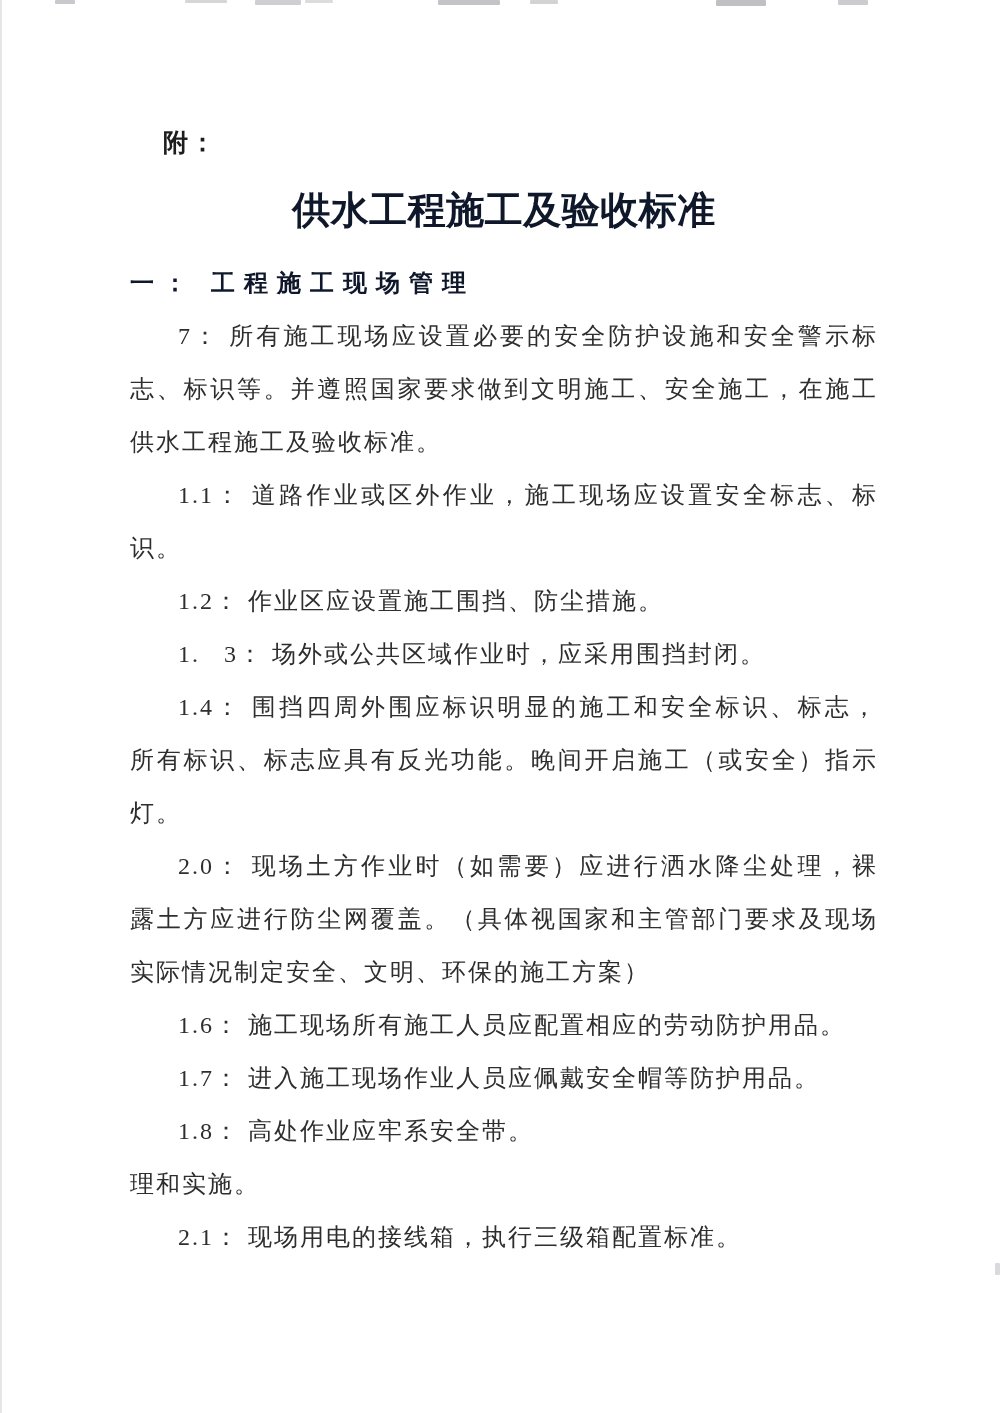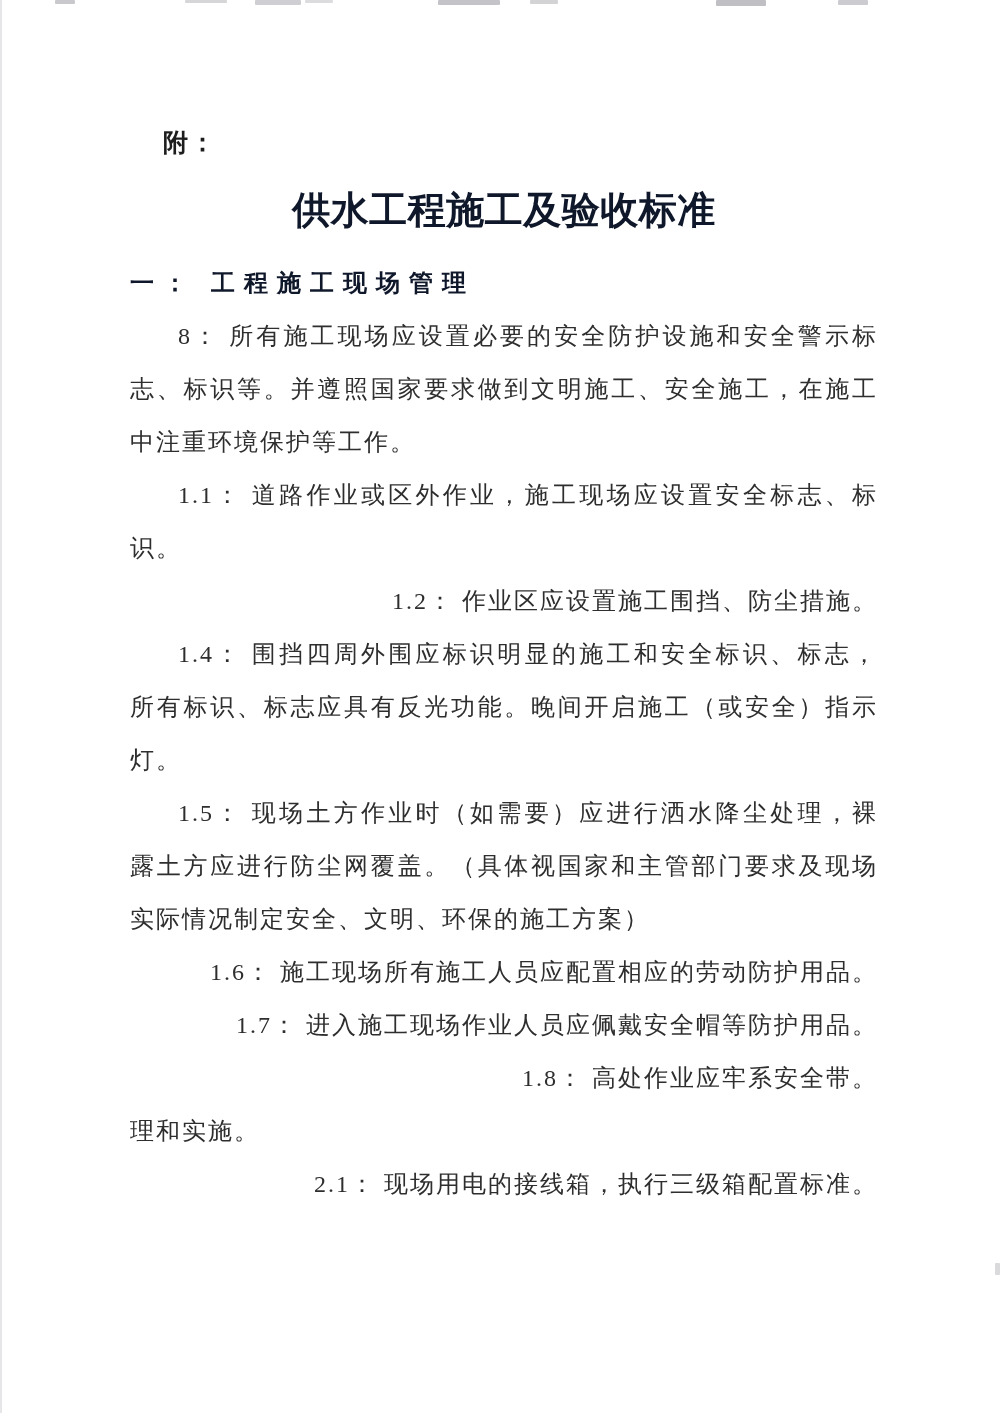--- a/index.html
+++ b/index.html
@@ -63,21 +63,20 @@
   }
   .line {
     font-size: 24px;
     line-height: 53px;
     letter-spacing: 2px;
     white-space: pre-wrap;
     color: #2e2e2e;
   }
   .line.indent {
     text-indent: 48px;
-    text-align: right;
   }
   .line.justify {
     text-align: justify;
     text-align-last: justify;
   }
 </style>
 </head>
 <body>
 
 <div class="page">
@@ -94,30 +93,31 @@
   <div class="artifact" style="left:995px;top:1263px;width:5px;height:12px;background:#dadadc;"></div>
 
   <div class="content">
     <div class="attach">附：</div>
 
     <h1 class="title">供水工程施工及验收标准</h1>
 
     <h2 class="heading">一： 工程施工现场管理</h2>
 
     <div class="body-lines">
-        <div class="line justify indent">8： 所有施工现场应设置必要的安全防护设施和安全警示标</div>
+        <div class="line justify indent">7： 所有施工现场应设置必要的安全防护设施和安全警示标</div>
         <div class="line justify">志、标识等。并遵照国家要求做到文明施工、安全施工，在施工</div>
-        <div class="line">中注重环境保护等工作。</div>
+        <div class="line">供水工程施工及验收标准。</div>
         <div class="line justify indent">1.1： 道路作业或区外作业，施工现场应设置安全标志、标</div>
         <div class="line">识。</div>
         <div class="line indent">1.2： 作业区应设置施工围挡、防尘措施。</div>
+        <div class="line indent">1.   3： 场外或公共区域作业时，应采用围挡封闭。</div>
         <div class="line justify indent">1.4： 围挡四周外围应标识明显的施工和安全标识、标志，</div>
         <div class="line justify">所有标识、标志应具有反光功能。晚间开启施工（或安全）指示</div>
         <div class="line">灯。</div>
-        <div class="line justify indent">1.5： 现场土方作业时（如需要）应进行洒水降尘处理，裸</div>
+        <div class="line justify indent">2.0： 现场土方作业时（如需要）应进行洒水降尘处理，裸</div>
         <div class="line justify">露土方应进行防尘网覆盖。（具体视国家和主管部门要求及现场</div>
         <div class="line">实际情况制定安全、文明、环保的施工方案）</div>
         <div class="line indent">1.6： 施工现场所有施工人员应配置相应的劳动防护用品。</div>
         <div class="line indent">1.7： 进入施工现场作业人员应佩戴安全帽等防护用品。</div>
         <div class="line indent">1.8： 高处作业应牢系安全带。</div>
         <div class="line">理和实施。</div>
         <div class="line indent">2.1： 现场用电的接线箱，执行三级箱配置标准。</div>
       </div>
   </div>
 

